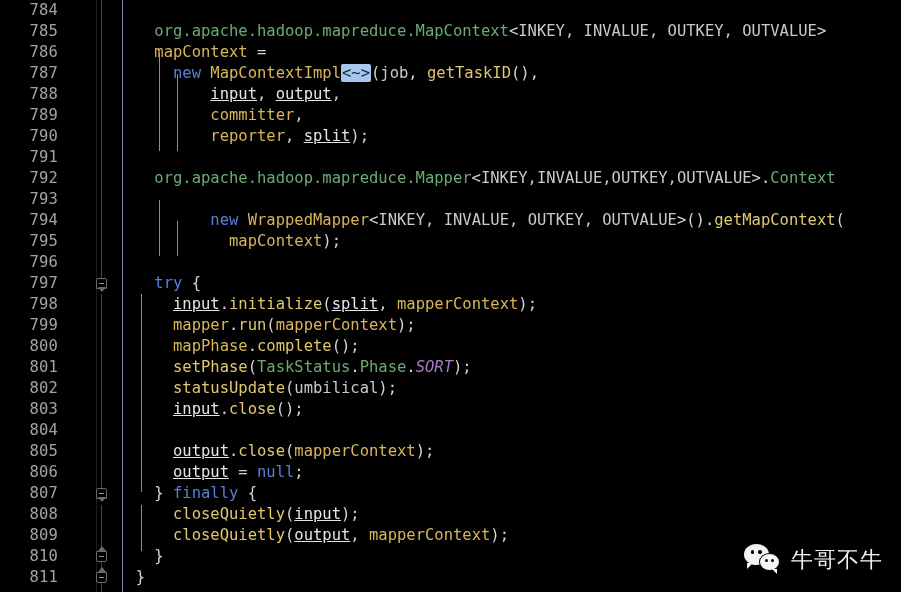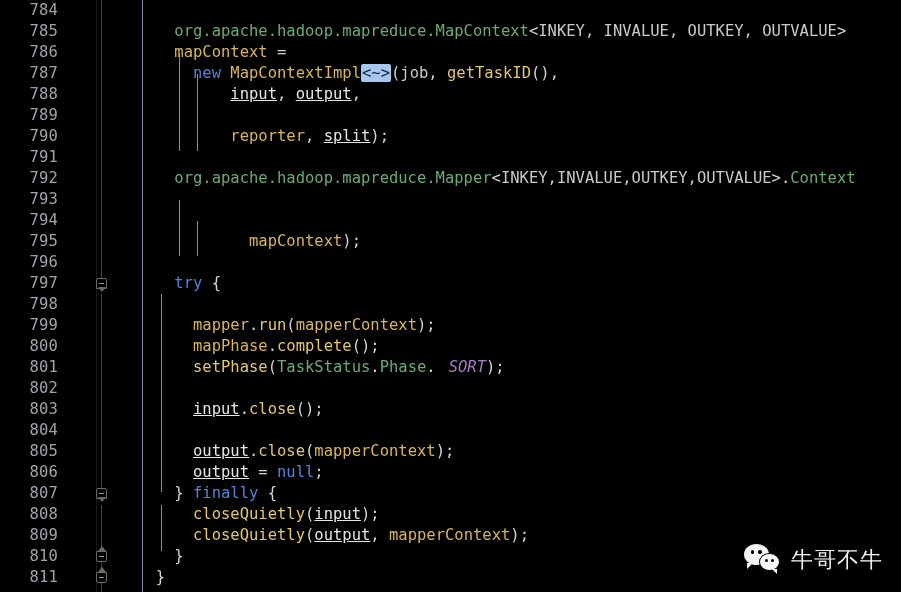--- a/index.html
+++ b/index.html
@@ -86,21 +86,21 @@
   .fold-minus {
     position: absolute;
     left: 2px; top: 4px;
     width: 5px; height: 1px;
     background: #9a958c;
   }
 
   
   .codearea {
     position: absolute;
-    left: 137px; top: 0;
+    left: 117px; top: 0;
     right: 0; height: 460px;
   }
   .code-line {
     position: absolute;
     left: 0;
     white-space: pre;
     height: 21px;
     line-height: 21px;
   }
   .indent-guide {
@@ -114,21 +114,21 @@
   .t-pkg      { color: #6aab73; }   
   .t-cls      { color: #6aab73; }   
   .t-gen      { color: #c9c9c9; }   
   .t-punct    { color: #d4d4d4; }   
   .t-kw       { color: #5681d8; }   
   .t-type     { color: #d9b45b; }   
   .t-ident    { color: #c9c9c9; }   
   .t-field    { color: #e5e5e5; text-decoration: underline; }
   .t-localvar { color: #d9b45b; }   
   .t-method   { color: #e2c770; }   
-  .t-static   { color: #a97bc4; font-style: italic; margin-left: 13px; }  
+  .t-static   { color: #a97bc4; font-style: italic; }  
   .t-op       { color: #d4d4d4; }
 
   .fold-placeholder {
     background: #a6c8f0;
     color: #1a2438;
     border-radius: 2px;
     padding: 0 1px;
   }
 
   
@@ -273,42 +273,46 @@
     <div class="code-line" style="top:0px"></div>
 
     <div class="code-line" style="top:21px"><span class="t-pkg">    org.apache.hadoop.mapreduce.MapContext</span><span class="t-punct">&lt;</span><span class="t-gen">INKEY, INVALUE, OUTKEY, OUTVALUE</span><span class="t-punct">&gt;</span></div>
 
     <div class="code-line" style="top:63px"><span class="t-kw">      new</span><span class="t-type"> MapContextImpl</span><span class="fold-placeholder">&lt;~&gt;</span><span class="t-punct">(</span><span class="t-ident">job</span><span class="t-punct">, </span><span class="t-method">getTaskID</span><span class="t-punct">(),</span></div>
 
     <div class="code-line" style="top:42px"><span class="t-localvar">    mapContext</span><span class="t-op"> =</span></div>
 
     <div class="code-line" style="top:84px"><span class="t-punct">          </span><span class="t-field">input</span><span class="t-punct">, </span><span class="t-field">output</span><span class="t-punct">,</span></div>
 
+    <div class="code-line" style="top:105px"><span class="t-localvar">          committer</span><span class="t-punct">,</span></div>
 
     <div class="code-line" style="top:126px"><span class="t-localvar">          reporter</span><span class="t-punct">, </span><span class="t-field">split</span><span class="t-punct">);</span></div>
 
     <div class="code-line" style="top:147px"></div>
 
     <div class="code-line" style="top:168px"><span class="t-pkg">    org.apache.hadoop.mapreduce.Mapper</span><span class="t-punct">&lt;</span><span class="t-gen">INKEY,INVALUE,OUTKEY,OUTVALUE</span><span class="t-punct">&gt;.</span><span class="t-cls">Context</span></div>
 
 
+    <div class="code-line" style="top:210px"><span class="t-kw">          new</span><span class="t-type"> WrappedMapper</span><span class="t-punct">&lt;</span><span class="t-gen">INKEY, INVALUE, OUTKEY, OUTVALUE</span><span class="t-punct">&gt;().</span><span class="t-method">getMapContext</span><span class="t-punct">(</span></div>
 
     <div class="code-line" style="top:231px"><span class="t-localvar">            mapContext</span><span class="t-punct">);</span></div>
 
     <div class="code-line" style="top:252px"></div>
 
     <div class="code-line" style="top:273px"><span class="t-kw">    try</span><span class="t-punct"> {</span></div>
 
+    <div class="code-line" style="top:294px"><span class="t-punct">      </span><span class="t-field">input</span><span class="t-punct">.</span><span class="t-method">initialize</span><span class="t-punct">(</span><span class="t-field">split</span><span class="t-punct">, </span><span class="t-localvar">mapperContext</span><span class="t-punct">);</span></div>
 
     <div class="code-line" style="top:315px"><span class="t-localvar">      mapper</span><span class="t-punct">.</span><span class="t-method">run</span><span class="t-punct">(</span><span class="t-localvar">mapperContext</span><span class="t-punct">);</span></div>
 
     <div class="code-line" style="top:336px"><span class="t-localvar">      mapPhase</span><span class="t-punct">.</span><span class="t-method">complete</span><span class="t-punct">();</span></div>
 
     <div class="code-line" style="top:357px"><span class="t-method">      setPhase</span><span class="t-punct">(</span><span class="t-cls">TaskStatus</span><span class="t-punct">.</span><span class="t-cls">Phase</span><span class="t-punct">.</span><span class="t-static">SORT</span><span class="t-punct">);</span></div>
 
+    <div class="code-line" style="top:378px"><span class="t-method">      statusUpdate</span><span class="t-punct">(</span><span class="t-ident">umbilical</span><span class="t-punct">);</span></div>
 
     <div class="code-line" style="top:399px"><span class="t-punct">      </span><span class="t-field">input</span><span class="t-punct">.</span><span class="t-method">close</span><span class="t-punct">();</span></div>
 
 
     <div class="code-line" style="top:441px"><span class="t-punct">      </span><span class="t-field">output</span><span class="t-punct">.</span><span class="t-method">close</span><span class="t-punct">(</span><span class="t-localvar">mapperContext</span><span class="t-punct">);</span></div>
 
     <div class="code-line" style="top:462px"><span class="t-punct">      </span><span class="t-field">output</span><span class="t-op"> = </span><span class="t-kw">null</span><span class="t-punct">;</span></div>
 
     <div class="code-line" style="top:483px"><span class="t-punct">    } </span><span class="t-kw">finally</span><span class="t-punct"> {</span></div>
 

